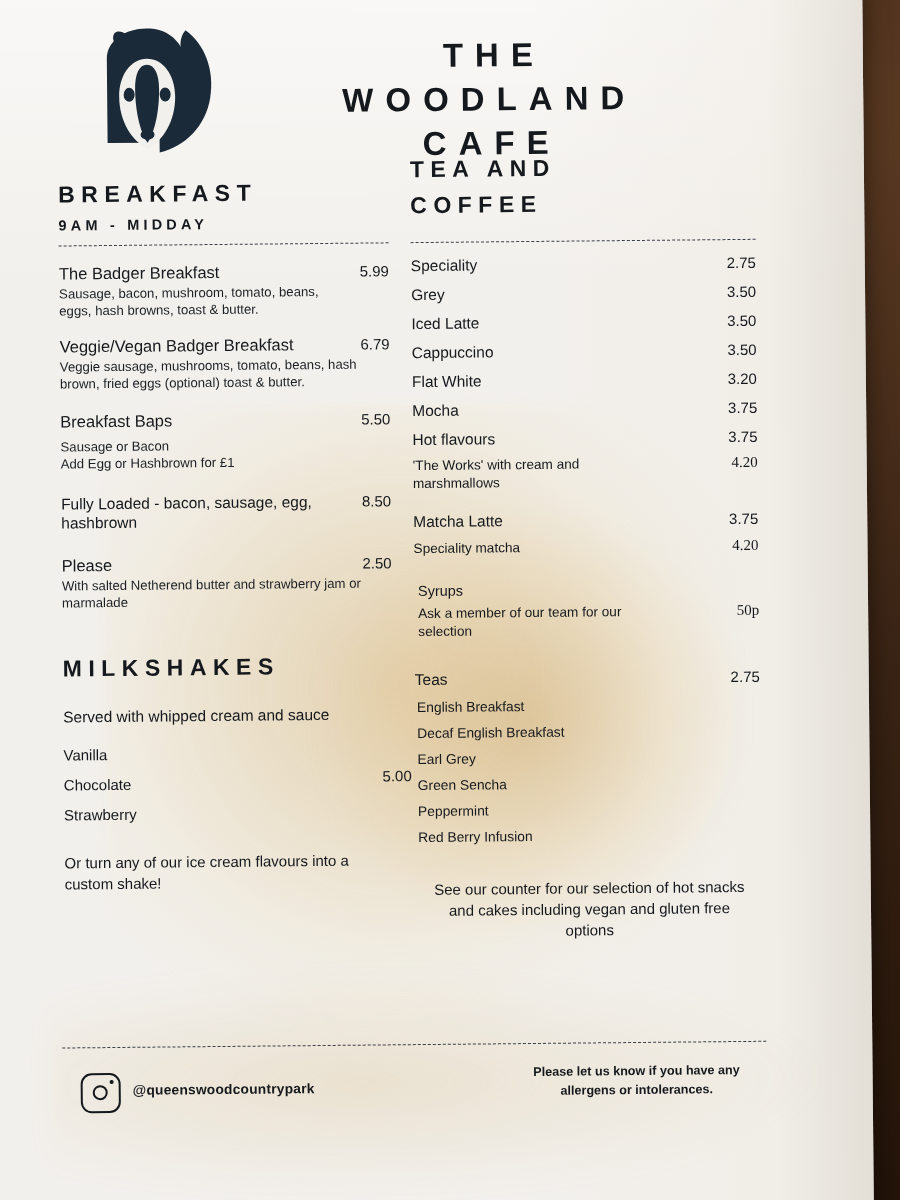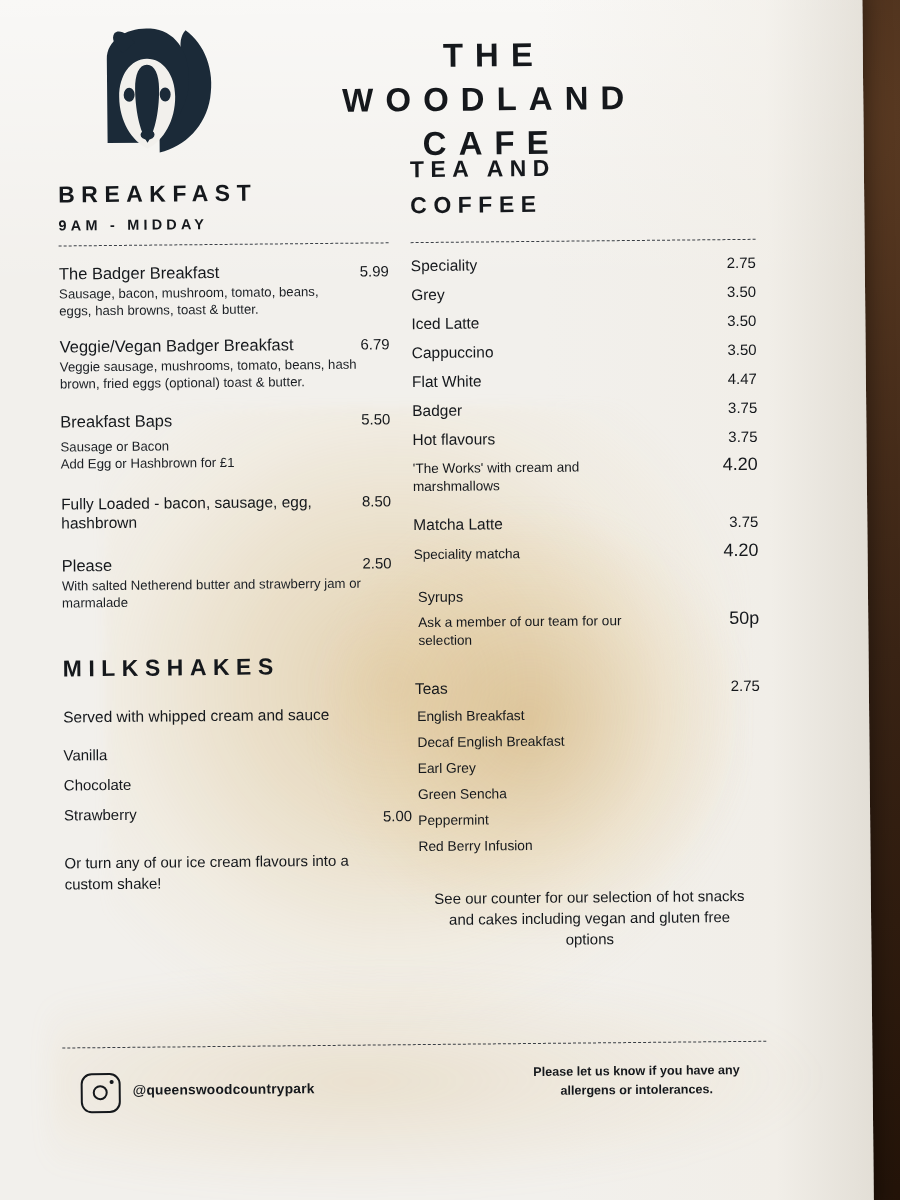--- a/index.html
+++ b/index.html
@@ -163,21 +163,21 @@
   .drink-row .dname { color: #15181c; }
   .drink-row .dprice { color: #15181c; font-size: 15px; }
   .sub-row {
     display: flex;
     justify-content: space-between;
     align-items: baseline;
     margin-top: 6px;
     font-size: 13.6px;
   }
   .sub-row .sname { max-width: 240px; line-height: 18px; }
-  .sub-row .sprice { font-size: 18px; white-space: nowrap; }
+  .sub-row .sprice { font-size: 15px; white-space: nowrap; font-family: Liberation Serif, serif; }
 
   .tea-item {
     font-size: 13.8px;
     margin-top: 11px;
     padding-left: 2px;
   }
 
   .footnote {
     font-size: 15px;
     line-height: 21px;
@@ -203,21 +203,20 @@
   }
   .ms-flavour {
     font-size: 15px;
     line-height: 30px;
   }
   .ms-price {
     position: absolute;
     right: -18px;
     top: 30px;
     font-size: 15px;
-    margin-top: 40px;
   }
   .ms-note {
     font-size: 15px;
     line-height: 21px;
     margin-top: 22px;
   }
 
   
   #footer-rule {
     position: absolute;
@@ -381,24 +380,24 @@
         <div class="drink-row">
           <span class="dname">Iced Latte</span>
           <span class="dprice">3.50</span>
         </div>
         <div class="drink-row">
           <span class="dname">Cappuccino</span>
           <span class="dprice">3.50</span>
         </div>
         <div class="drink-row">
           <span class="dname">Flat White</span>
-          <span class="dprice">4.47</span>
-        </div>
-        <div class="drink-row">
-          <span class="dname">Badger</span>
+          <span class="dprice">3.20</span>
+        </div>
+        <div class="drink-row">
+          <span class="dname">Mocha</span>
           <span class="dprice">3.75</span>
         </div>
 
         <div class="drink-row">
           <span class="dname">Hot flavours</span>
           <span class="dprice">3.75</span>
         </div>
         <div class="sub-row" style="margin-top:8px">
           <span class="sname">'The Works' with cream and marshmallows</span>
           <span class="sprice">4.20</span>

